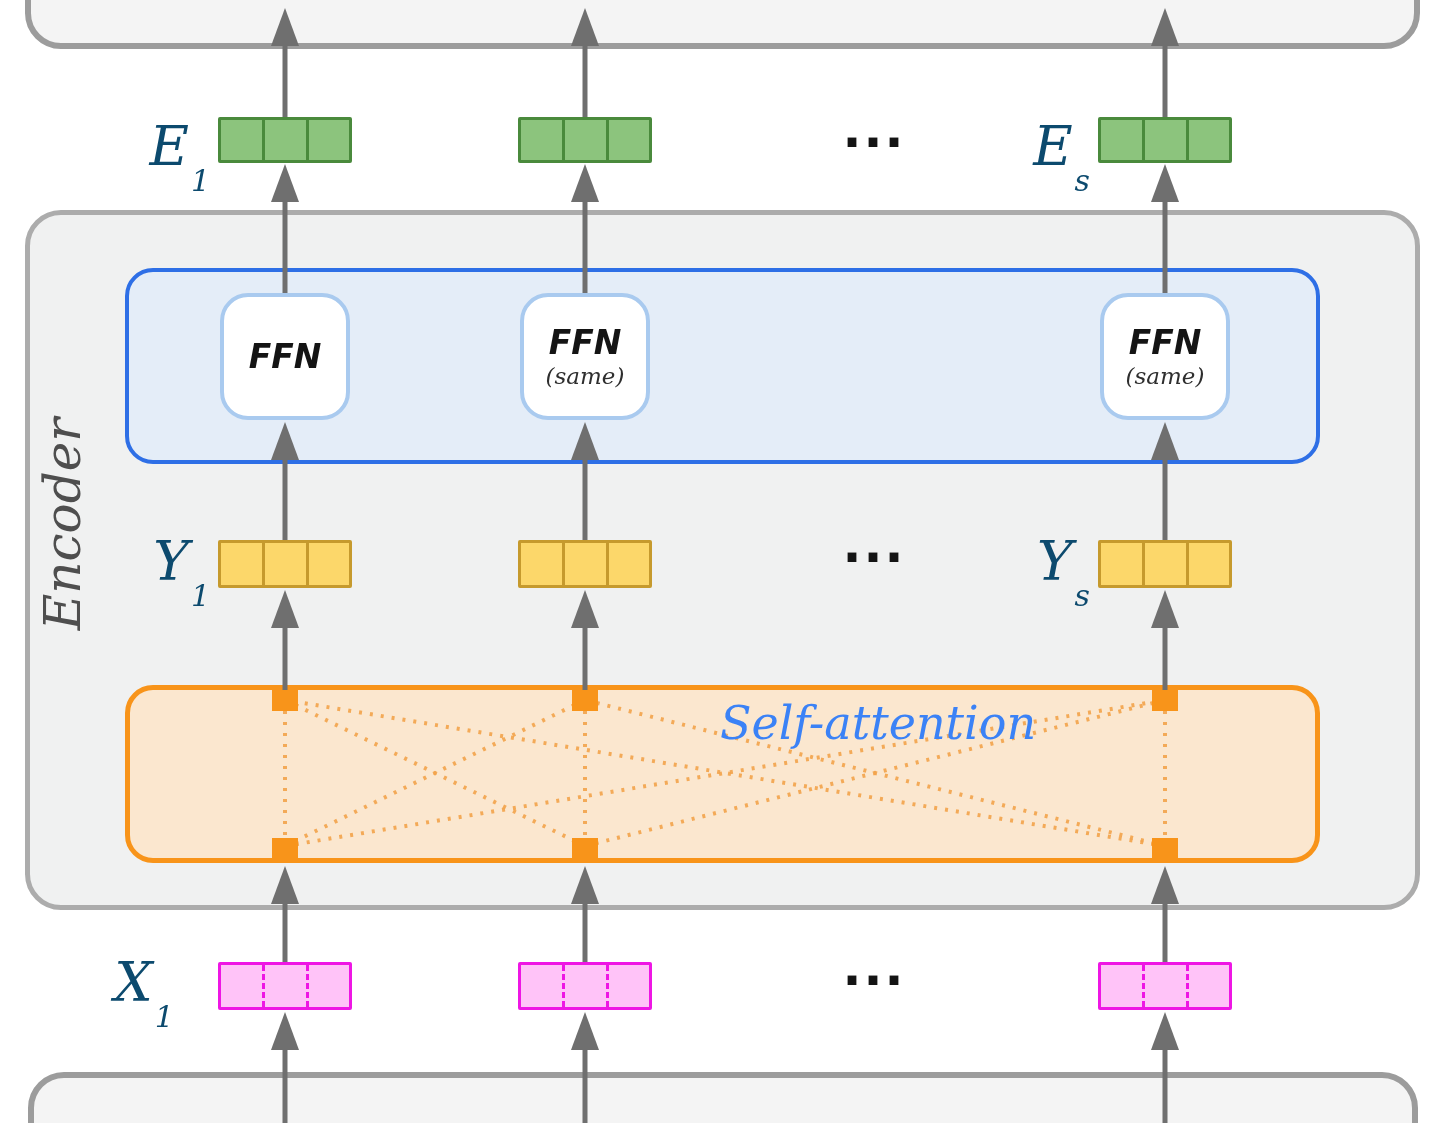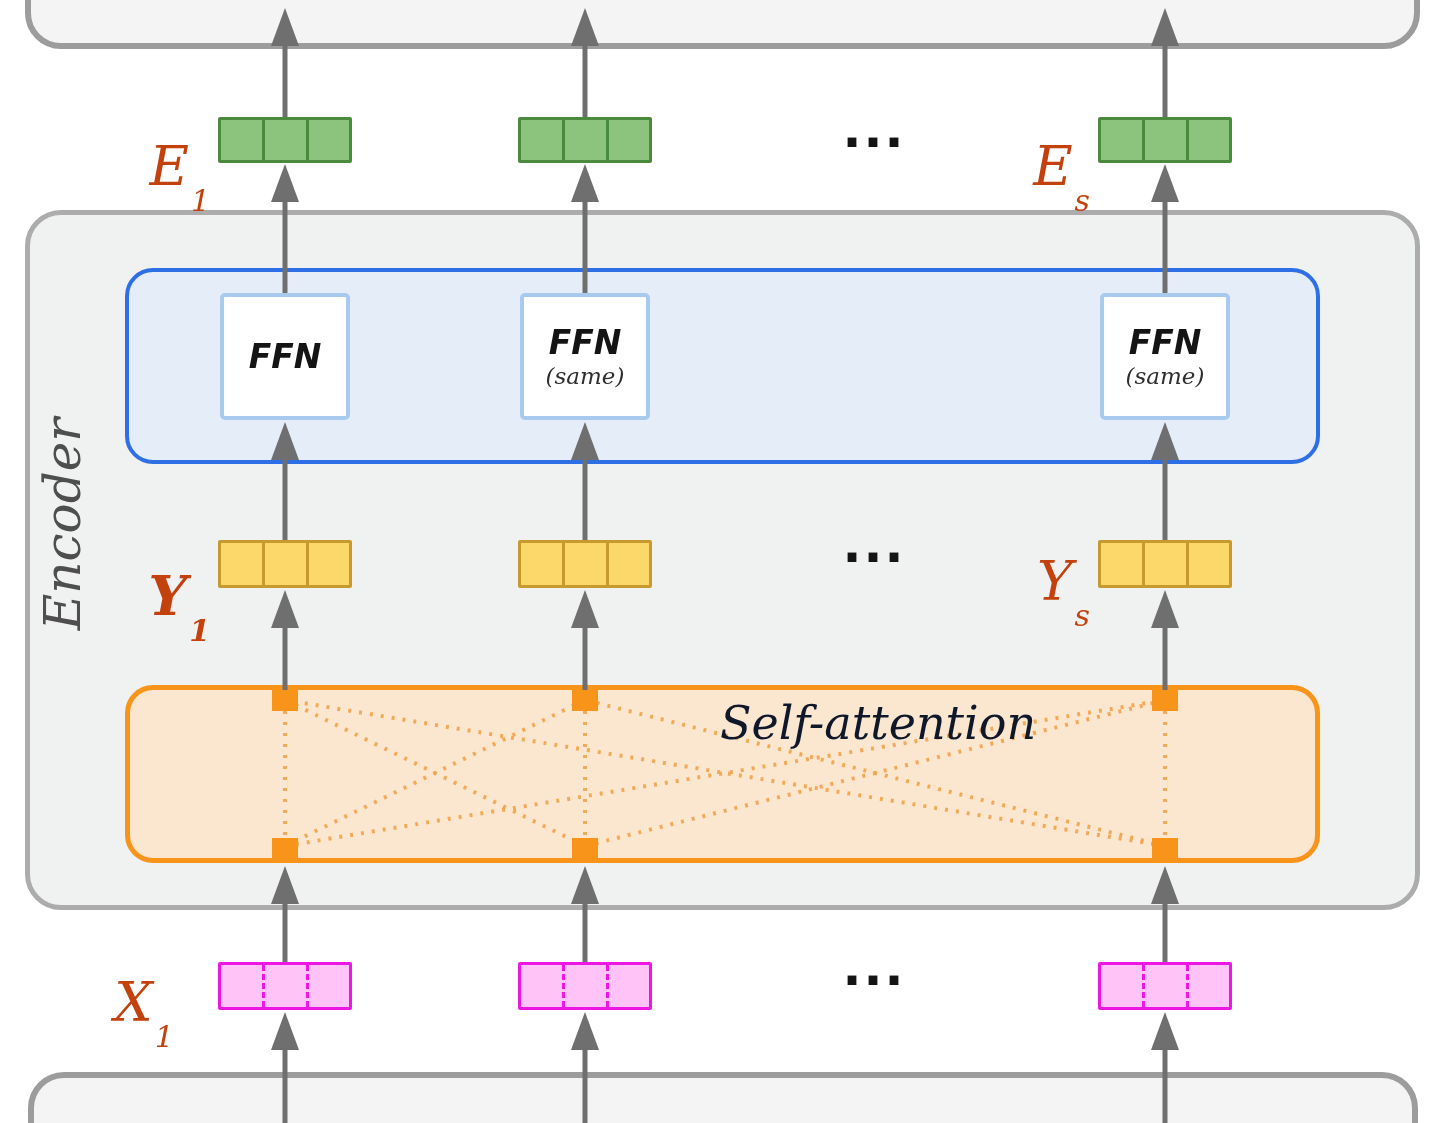--- a/index.html
+++ b/index.html
@@ -18,38 +18,38 @@
   .vec-block .d{position:absolute;top:0;bottom:0;width:3px;}
   .vec-block .d1{left:41px;} .vec-block .d2{left:85px;}
   .vb-green{width:134px;height:46px;background:#8CC47D;border:3px solid #4A8A3C;}
   .vb-green .d{background:#4A8A3C;}
   .vb-yellow{width:134px;height:48px;background:#FCD76A;border:3px solid #C69A2D;}
   .vb-yellow .d{background:#C69A2D;}
   .vb-pink{width:134px;height:48px;background:#FFC3F8;border:3px solid #EE16E4;}
   .vb-pink .d{background:none;border-left:3px dashed #EE16E4;width:0;}
   .vec-label{
     position:absolute;z-index:7;width:130px;text-align:right;
-    font-style:italic;font-size:54px;line-height:70px;color:#c2410c;white-space:nowrap;margin-top:20px;
+    font-style:italic;font-size:54px;line-height:70px;color:#0c4a6e;white-space:nowrap;
   }
   .vec-label sub{font-size:30px;line-height:0;position:relative;top:14px;left:2px;}
   .dots{
     position:absolute;z-index:7;width:100px;text-align:center;color:#141414;
     font-family:"DejaVu Sans",sans-serif;font-weight:900;font-size:50px;letter-spacing:2px;line-height:60px;
   }
   .ffn-box{
     position:absolute;z-index:6;box-sizing:border-box;width:130px;height:127px;
-    background:#ffffff;border:4px solid #A9CAEF;border-radius:5px;
+    background:#ffffff;border:4px solid #A9CAEF;border-radius:28px;
     display:flex;flex-direction:column;align-items:center;justify-content:center;
   }
   .ffn-title{font-family:"DejaVu Sans",sans-serif;font-style:italic;font-weight:bold;font-size:33px;color:#141414;line-height:38px;}
   .ffn-sub{font-style:italic;font-size:23px;color:#2E2E2E;line-height:28px;}
   .ffn-sub:empty{display:none;}
   .zone-label{position:absolute;z-index:7;font-style:italic;white-space:nowrap;text-align:center;}
   .zone-label.ff{color:#4A86EC;font-size:46px;width:300px;}
-  .zone-label.attn{color:#0f172a;font-size:46px;width:320px;}
+  .zone-label.attn{color:#3b82f6;font-size:46px;width:320px;}
   .zone-label.enc{color:#4E4E4E;font-size:50px;width:300px;transform:rotate(-90deg);}
 </style>
 </head>
 <body>
 
 <div id="canvas">
 
   <div class="frame outer" style="left:25px;top:-72px;width:1395px;height:121px;"></div>
 
   <div class="frame outer" style="left:28px;top:1072px;width:1390px;height:120px;"></div>
@@ -147,21 +147,21 @@
   <div class="dots" style="left:824px;top:100px;">...</div>
 
   <div class="vec-label" style="left:958px;top:112px;">
     <span>E</span><sub>s</sub>
   </div>
   <div class="vec-block vb-green" style="left:1098px;top:117px;">
       <i class="d d1"></i>
       <i class="d d2"></i>
     </div>
 
-  <div class="vec-label" style="left:78px;top:541px;font-weight:bold;">
+  <div class="vec-label" style="left:78px;top:527px;">
     <span>Y</span><sub>1</sub>
   </div>
   <div class="vec-block vb-yellow" style="left:218px;top:540px;">
       <i class="d d1"></i>
       <i class="d d2"></i>
     </div>
 
   <div class="vec-block vb-yellow" style="left:518px;top:540px;">
       <i class="d d1"></i>
       <i class="d d2"></i>

